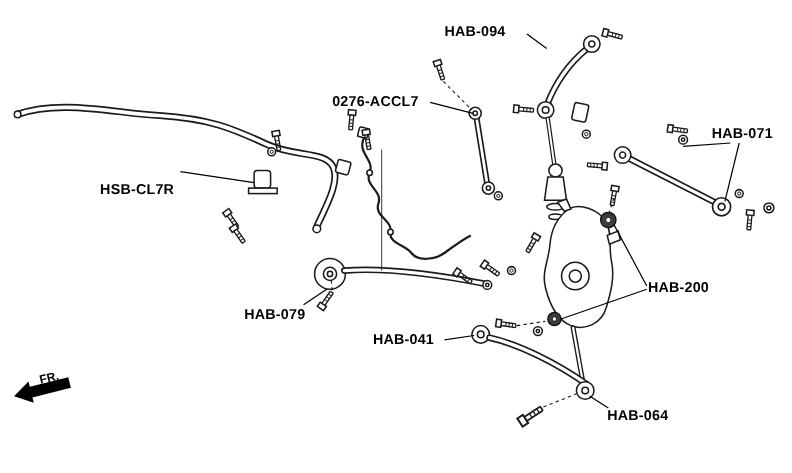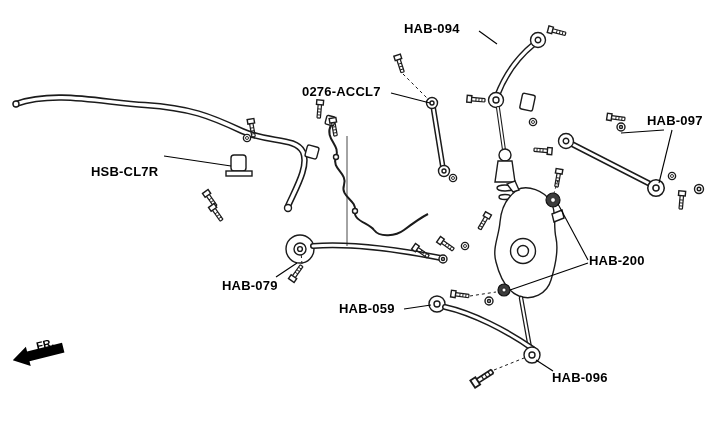--- a/index.html
+++ b/index.html
@@ -203,22 +203,22 @@
       <line class="ldr" x1="553" y1="371" x2="536" y2="360"></line>
     </g>
 
     <g>
       <polygon points="-26,0 -10,-10 -10,-5 26,-5 26,5 -10,5 -10,10" transform="translate(38,354) rotate(-14)" fill="#000"></polygon>
     </g>
   </svg>
 
   <div class="lbl" style="left:404px;top:21px">HAB-094</div>
   <div class="lbl" style="left:302px;top:84px">0276-ACCL7</div>
-  <div class="lbl" style="left:647px;top:113px">HAB-097</div>
+  <div class="lbl" style="left:647px;top:113px">HAB-071</div>
   <div class="lbl" style="left:91px;top:164px">HSB-CL7R</div>
   <div class="lbl" style="left:222px;top:278px">HAB-079</div>
   <div class="lbl" style="left:589px;top:253px">HAB-200</div>
-  <div class="lbl" style="left:339px;top:301px">HAB-059</div>
-  <div class="lbl" style="left:552px;top:370px">HAB-096</div>
+  <div class="lbl" style="left:339px;top:301px">HAB-041</div>
+  <div class="lbl" style="left:552px;top:370px">HAB-064</div>
 
   <div class="fr-text">FR.</div>
 
 </div>
 
 </body></html>

